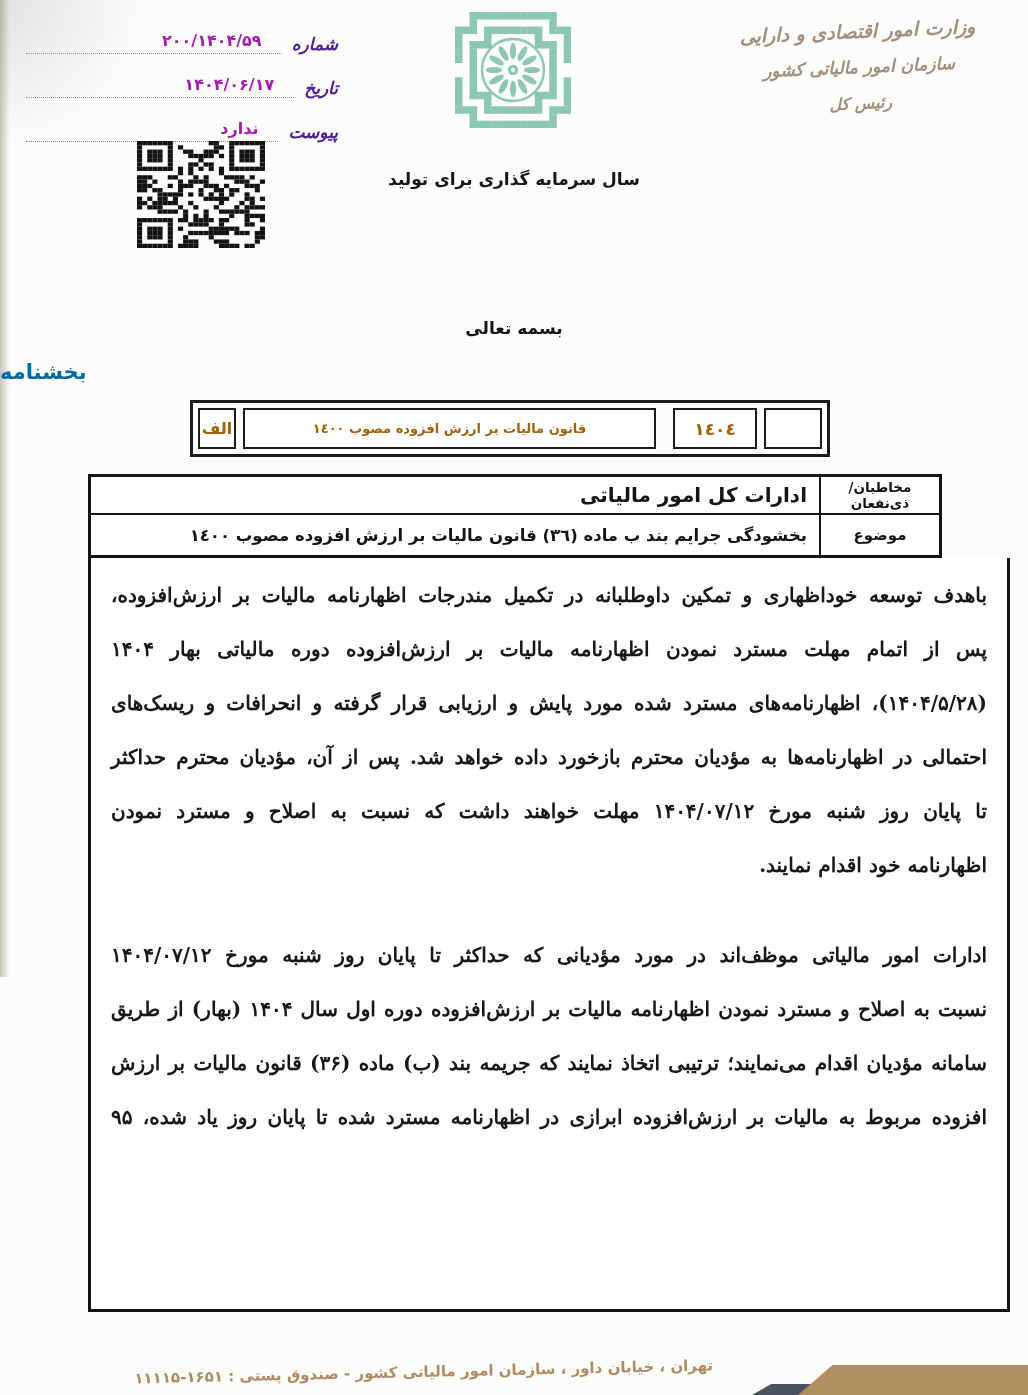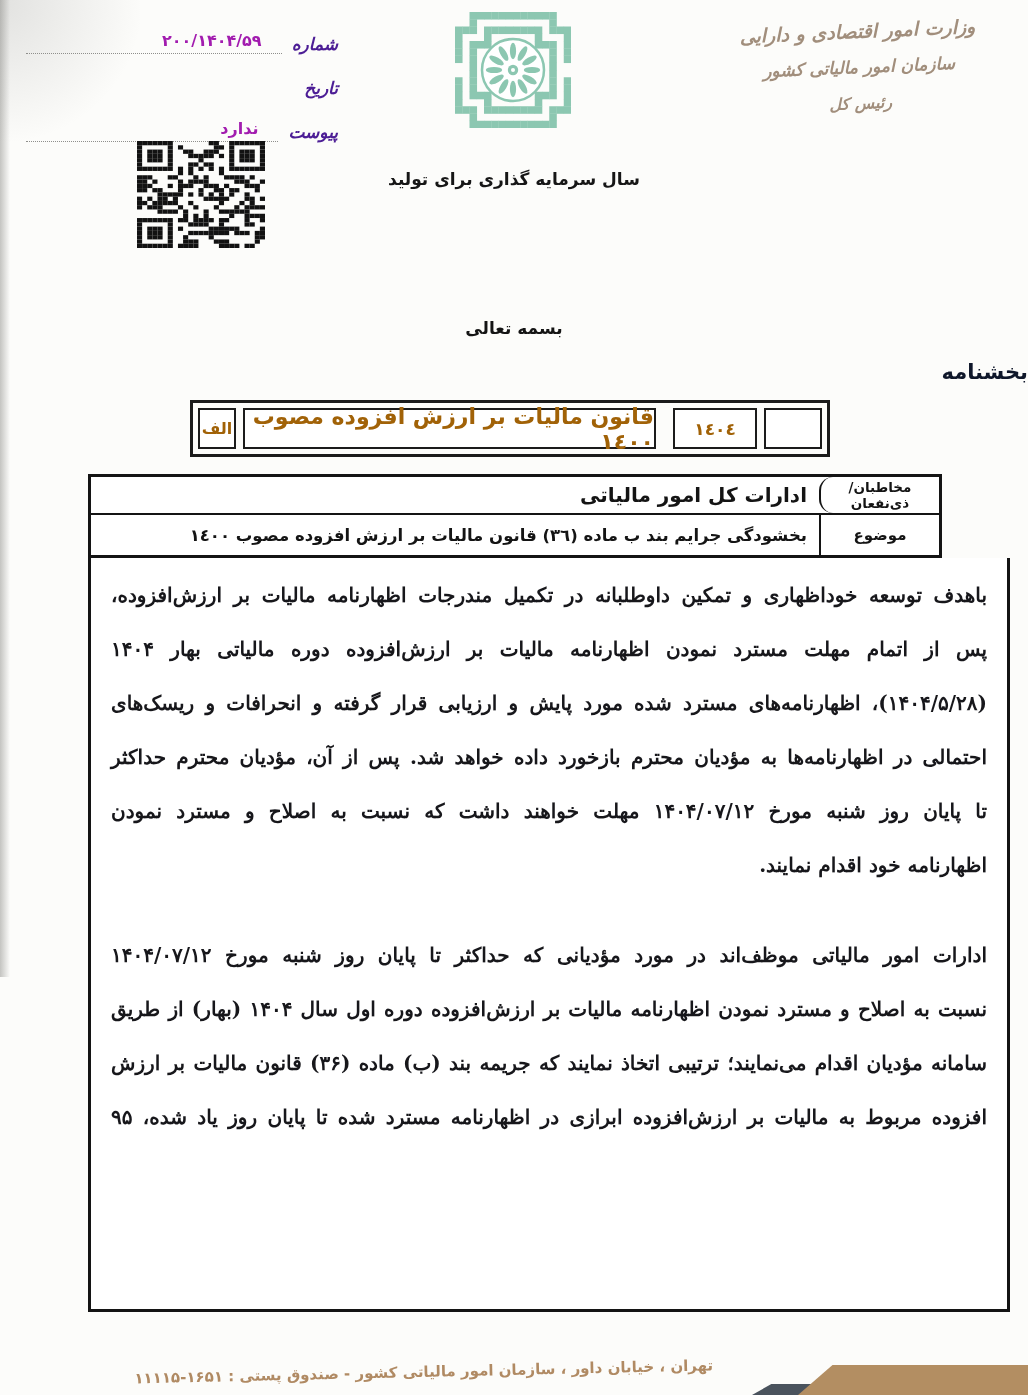--- a/index.html
+++ b/index.html
@@ -28,44 +28,44 @@
   .meta-row{display:flex;align-items:flex-end;gap:10px;height:28px;margin-bottom:16px;}
   .meta-label{font-family:"DejaVu Serif",serif;font-style:italic;font-weight:bold;
         font-size:17px;color:#4c1d95;white-space:nowrap;}
   .meta-leader{flex:1;border-bottom:1.6px dotted #8f8f8c;text-align:right;line-height:24px;}
   .meta-value{font-size:16px;font-weight:bold;color:#a21caf;padding-left:4px;padding-right:20px;}
   .qr{position:absolute;top:141px;left:137px;width:128px;height:107px;}
 
   
   .basmala{position:absolute;top:318px;left:0;width:100%;text-align:center;
         font-size:17px;font-weight:bold;color:#141414;}
-  .doc-type{position:absolute;top:360px;left:0;width:100%;text-align:right;
-        font-size:21px;font-weight:bold;color:#0f172a;}
+  .doc-type{position:absolute;top:360px;left:0;width:100%;text-align:left;
+        font-size:21px;font-weight:bold;color:#0369a1;}
 
   
   .strip{position:absolute;top:400px;left:190px;width:640px;height:57px;
         border:3px solid #1b1b1b;box-sizing:border-box;padding:5px;
         display:flex;gap:7px;align-items:stretch;}
   .strip-cell{border:2.5px solid #1b1b1b;display:flex;align-items:center;justify-content:center;
         font-weight:bold;color:#a16207;box-sizing:border-box;background:#fff;}
   .cell-empty{width:58px;}
   .cell-year{width:84px;font-size:17px;margin-left:10px;}
-  .cell-law{flex:1;font-size:22px;}
+  .cell-law{flex:1;font-size:13px;}
   .cell-letter{width:38px;font-size:16px;}
 
   
   .info-table{position:absolute;top:474px;left:88px;width:854px;border:3px solid #141414;
         box-sizing:border-box;background:#fff;}
   .it-row{display:flex;align-items:stretch;}
   .it-row + .it-row{border-top:2.5px solid #141414;}
   .it-label{width:118px;border-left:2.5px solid #141414;display:flex;align-items:center;
         justify-content:center;font-weight:bold;color:#141414;text-align:center;}
   .it-value{flex:1;display:flex;align-items:center;font-weight:bold;color:#141414;
         padding-right:12px;box-sizing:border-box;}
-  .r1{height:36px;} .r1 .it-label{font-size:13.5px;border-radius:14px;} .r1 .it-value{font-size:20px;padding-left:29px;}
+  .r1{height:36px;} .r1 .it-label{font-size:13.5px;} .r1 .it-value{font-size:20px;padding-left:29px;}
   .r2{height:40px;} .r2 .it-label{font-size:15px;} .r2 .it-value{font-size:16.5px;}
 
   
   .body-box{position:absolute;top:558px;left:88px;width:922px;height:754px;
         border:3px solid #141414;border-top:none;box-sizing:border-box;
         padding:10px 20px 0 20px;background:#fff;}
   .body-line{font-family:"DejaVu Serif",serif;font-size:20px;font-weight:600;color:#17171b;
         line-height:54px;text-align:justify;text-align-last:justify;text-justify:inter-word;}
   .body-line.para-end{text-align-last:right;}
   .para-gap{margin-top:36px;}
@@ -211,20 +211,21 @@
       </svg></div>
   <div class="logo-caption" dir="rtl">سال سرمایه گذاری برای تولید</div>
 
   <div class="meta" dir="rtl">
     <div class="meta-row">
       <span class="meta-label">شماره</span>
       <span class="meta-leader"><span class="meta-value">۲۰۰/۱۴۰۴/۵۹</span></span>
     </div>
     <div class="meta-row">
       <span class="meta-label">تاریخ</span>
+      <span class="meta-leader"><span class="meta-value">۱۴۰۴/۰۶/۱۷</span></span>
     </div>
     <div class="meta-row">
       <span class="meta-label">پیوست</span>
       <span class="meta-leader"><span class="meta-value">ندارد</span></span>
     </div>
   </div>
   <div class="qr"><svg width="128" height="107" viewBox="0 0 125 125" preserveAspectRatio="none" fill="#121212">
         <rect x="0" y="0" width="5" height="5"></rect>
         <rect x="5" y="0" width="5" height="5"></rect>
         <rect x="10" y="0" width="5" height="5"></rect>

